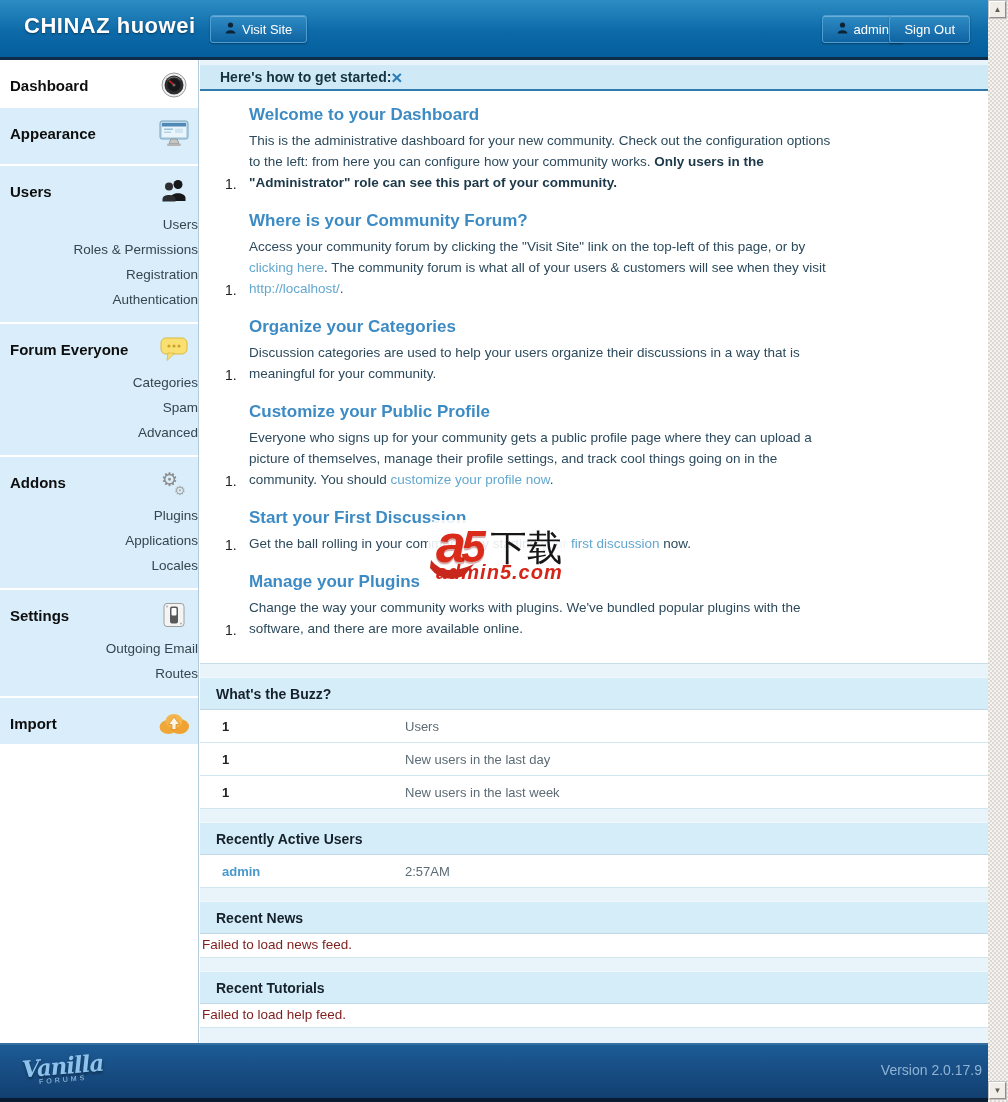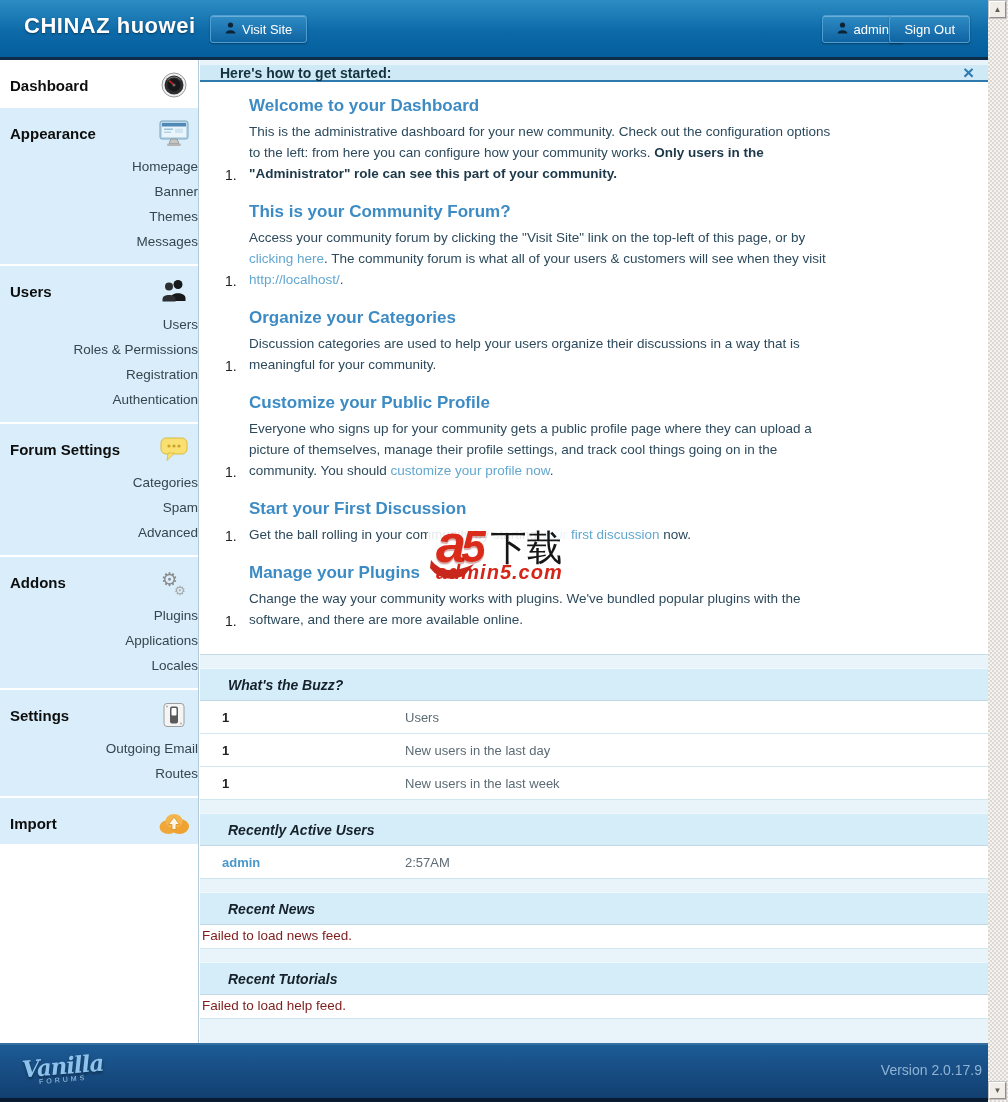--- a/index.html
+++ b/index.html
@@ -30,38 +30,38 @@
   .side-head{display:flex;align-items:center;justify-content:space-between;
              padding:9px 8px 5px 10px;height:32px;cursor:pointer;}
   .side-title{font-size:15px;font-weight:bold;color:#0e0e0e;}
   .side-icon{width:32px;height:28px;display:flex;align-items:center;justify-content:center;}
   .side-items{list-style:none;margin:0;padding:0 0 0 10px;}
   .side-item{font-size:13.5px;color:#35464f;line-height:25px;cursor:pointer;}
 
   
   .main{position:absolute;left:200px;top:60px;width:788px;height:983px;background:#e9f4fa;}
 
-  .gs-bar{margin-top:5px;height:17px;background:#cfe9f6;border-bottom:2px solid #3079ad;
-          display:flex;align-items:center;justify-content:space-between;
+  .gs-bar{margin-top:5px;height:26px;background:#cfe9f6;border-bottom:2px solid #3079ad;
+          display:flex;align-items:center;
           padding:0 14px 0 20px;box-sizing:border-box;}
   .gs-bar-title{font-size:14px;font-weight:bold;color:#14323f;}
   .gs-close{color:#2e7cb5;font-size:19px;font-weight:bold;line-height:1;cursor:pointer;}
 
   .gs-panel{background:#fff;border-bottom:1px solid #c8dce8;padding:14px 20px 6px 0;}
   .gs-list{list-style:none;margin:0;padding:0 0 0 49px;}
   .gs-item{position:relative;margin-bottom:18px;max-width:600px;}
   .gs-marker{position:absolute;left:-24px;bottom:1px;font-size:14px;color:#222;}
   .gs-title{font-size:17px;font-weight:bold;color:#3d8bc4;margin:0 0 5px 0;cursor:default;}
   .gs-body{font-size:13.5px;line-height:21px;color:#2c4a5c;margin:0;max-width:588px;}
   .gs-body strong{color:#1c3849;}
   .txt-link{color:#63a7cf;text-decoration:none;cursor:pointer;}
 
   .section-header{height:33px;background:#d5edf9;border-top:1px solid #f0f8fc;
-          border-bottom:1px solid #c2d8e4;display:flex;align-items:center;padding-left:28px;
-          font-size:14px;font-weight:bold;color:#16222b;margin-top:13px;box-sizing:border-box;font-style:italic;}
+          border-bottom:1px solid #c2d8e4;display:flex;align-items:center;padding-left:16px;
+          font-size:14px;font-weight:bold;color:#16222b;margin-top:13px;box-sizing:border-box;}
   .data-row{height:33px;background:#fff;border-bottom:1px solid #d2e6f0;display:flex;
           align-items:center;font-size:13px;box-sizing:border-box;}
   .row-count{width:205px;padding-left:22px;font-weight:bold;color:#222;box-sizing:border-box;}
   .row-label{color:#5c6b74;}
   .user-name{width:205px;padding-left:22px;color:#4898cc;font-weight:bold;
              box-sizing:border-box;cursor:pointer;}
   .user-time{color:#5c6b74;}
   .feed-row{background:#fff;border-bottom:1px solid #d2e6f0;padding:3px 0 5px 2px;
             font-size:13.5px;color:#7f1d1d;}
 
@@ -156,29 +156,20 @@
                 <rect x="3" y="3" width="24" height="14" fill="#eaf4fb"></rect>
                 <rect x="3" y="3" width="24" height="3.5" fill="#4f87b5"></rect>
                 <rect x="5" y="8.5" width="9" height="1.5" fill="#9cc0d8"></rect>
                 <rect x="5" y="11.5" width="7" height="1.5" fill="#b5d2e4"></rect>
                 <rect x="16" y="8.5" width="8" height="4.5" fill="#cfe4f0"></rect>
                 <path d="M12 19 L18 19 L20 23.5 L10 23.5 Z" fill="#c6c6c6" stroke="#9a9a9a"></path>
                 <rect x="8" y="23.5" width="14" height="2.5" rx="1.2" fill="#b5b5b5"></rect>
               </svg>
             </span>
     </div>
-    <ul class="side-items">
-  <li class="side-item">Homepage</li>
-
-  <li class="side-item">Banner</li>
-
-  <li class="side-item">Themes</li>
-
-  <li class="side-item">Messages</li>
-</ul>
   </div>
 
   <div class="side-section">
     <div class="side-head">
       <span class="side-title">Users</span>
       <span class="side-icon">
               <svg width="30" height="26" viewBox="0 0 30 26">
                 <circle cx="19" cy="6.5" r="4.5" fill="#17181a"></circle>
                 <path d="M11.5 20 C11.5 13.5 26.5 13.5 26.5 20 L26.5 23 L11.5 23 Z" fill="#17181a"></path>
                 <circle cx="10" cy="8.5" r="4" fill="#2c2e32"></circle>
@@ -192,21 +183,21 @@
   <li class="side-item">Roles &amp; Permissions</li>
 
   <li class="side-item">Registration</li>
 
   <li class="side-item">Authentication</li>
 </ul>
   </div>
 
   <div class="side-section">
     <div class="side-head">
-      <span class="side-title">Forum Settings</span>
+      <span class="side-title">Forum Everyone</span>
       <span class="side-icon">
               <svg width="30" height="26" viewBox="0 0 30 26">
                 <rect x="2" y="2" width="26" height="16" rx="5" fill="#f9e070" stroke="#d9ba45"></rect>
                 <path d="M9 17 L8 24.5 L15.5 17.2 Z" fill="#f9e070" stroke="#d9ba45" stroke-width=".8"></path>
                 <circle cx="10" cy="10" r="1.6" fill="#caa52c"></circle>
                 <circle cx="15" cy="10" r="1.6" fill="#caa52c"></circle>
                 <circle cx="20" cy="10" r="1.6" fill="#caa52c"></circle>
               </svg>
             </span>
     </div>
@@ -284,21 +275,21 @@
     <div class="gs-panel">
       <ol class="gs-list">
   <li class="gs-item">
     <span class="gs-marker">1.</span>
     <h2 class="gs-title">Welcome to your Dashboard</h2>
     <p class="gs-body"><span>This is the administrative dashboard for your new community. Check out the configuration options to the left: from here you can configure how your community works. </span><strong>Only users in the "Administrator" role can see this part of your community.</strong></p>
   </li>
 
   <li class="gs-item">
     <span class="gs-marker">1.</span>
-    <h2 class="gs-title">This is your Community Forum?</h2>
+    <h2 class="gs-title">Where is your Community Forum?</h2>
     <p class="gs-body"><span>Access your community forum by clicking the "Visit Site" link on the top-left of this page, or by </span><a class="txt-link">clicking here</a><span>. The community forum is what all of your users &amp; customers will see when they visit </span><a class="txt-link">http://localhost/</a><span>.</span></p>
   </li>
 
   <li class="gs-item">
     <span class="gs-marker">1.</span>
     <h2 class="gs-title">Organize your Categories</h2>
     <p class="gs-body"><span>Discussion categories are used to help your users organize their discussions in a way that is meaningful for your community.</span></p>
   </li>
 
   <li class="gs-item">

